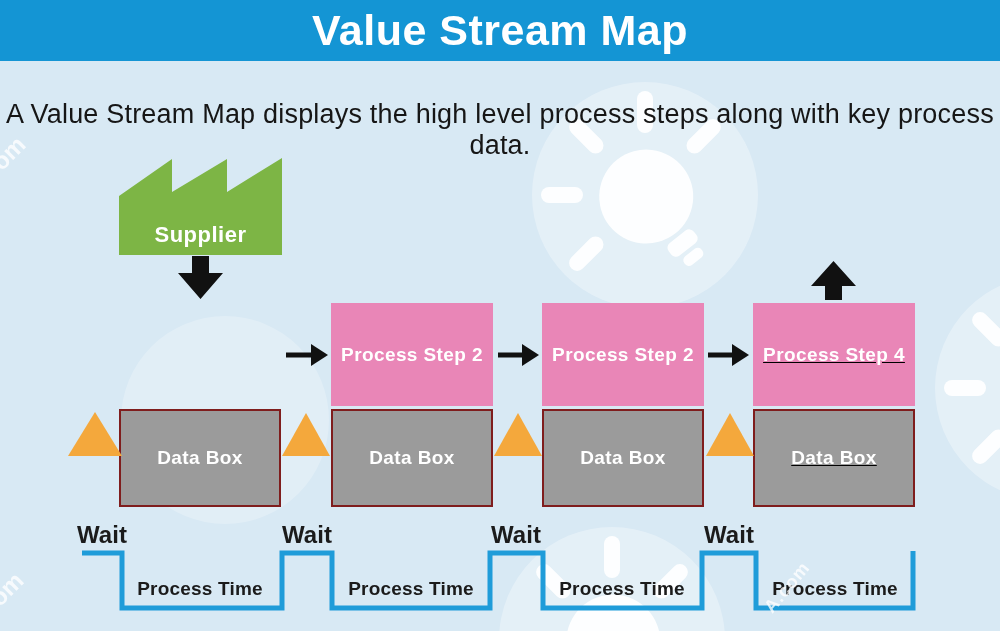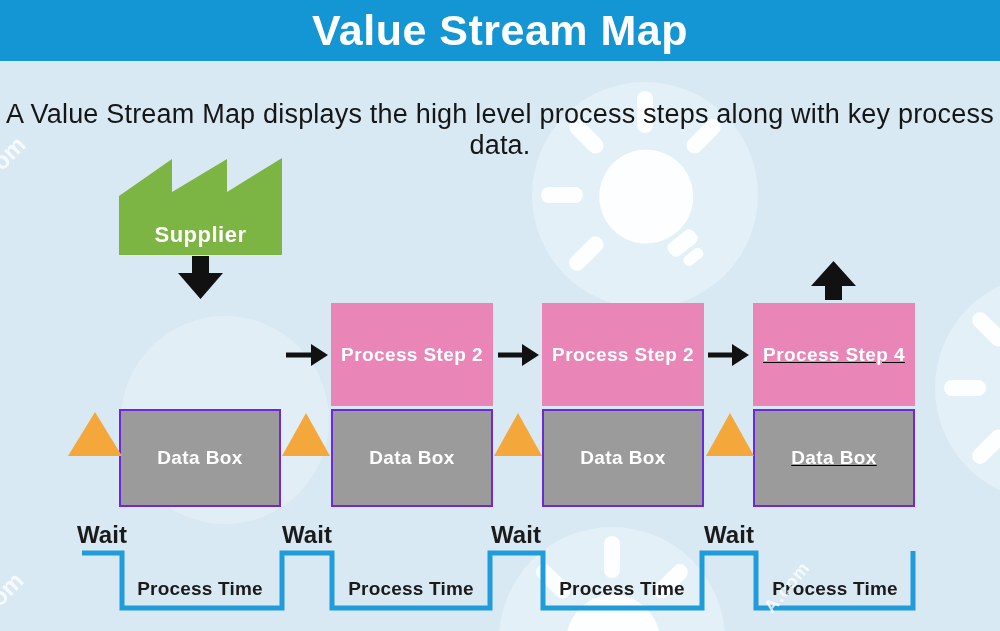--- a/index.html
+++ b/index.html
@@ -37,21 +37,21 @@
   .col1{left:119px;width:162px;}
   .col2{left:331px;width:162px;}
   .col3{left:542px;width:162px;}
   .col4{left:753px;width:162px;text-decoration:underline;}
   .pink-box{
     position:absolute;top:303px;height:103px;background:#E986B7;
     display:flex;align-items:center;justify-content:center;
   }
   .gray-box{
     position:absolute;top:409px;height:98px;background:#9B9B9B;
-    border:2px solid #6d28d9;box-sizing:border-box;
+    border:2px solid #7f1d1d;box-sizing:border-box;
     display:flex;align-items:center;justify-content:center;
   }
   .box-label{
     color:#fff;font-size:19px;font-weight:bold;letter-spacing:.4px;
   }
   
   .flow-layer{position:absolute;left:0;top:0;pointer-events:none;}
   
   .wait{
     position:absolute;top:521px;width:64px;text-align:center;

